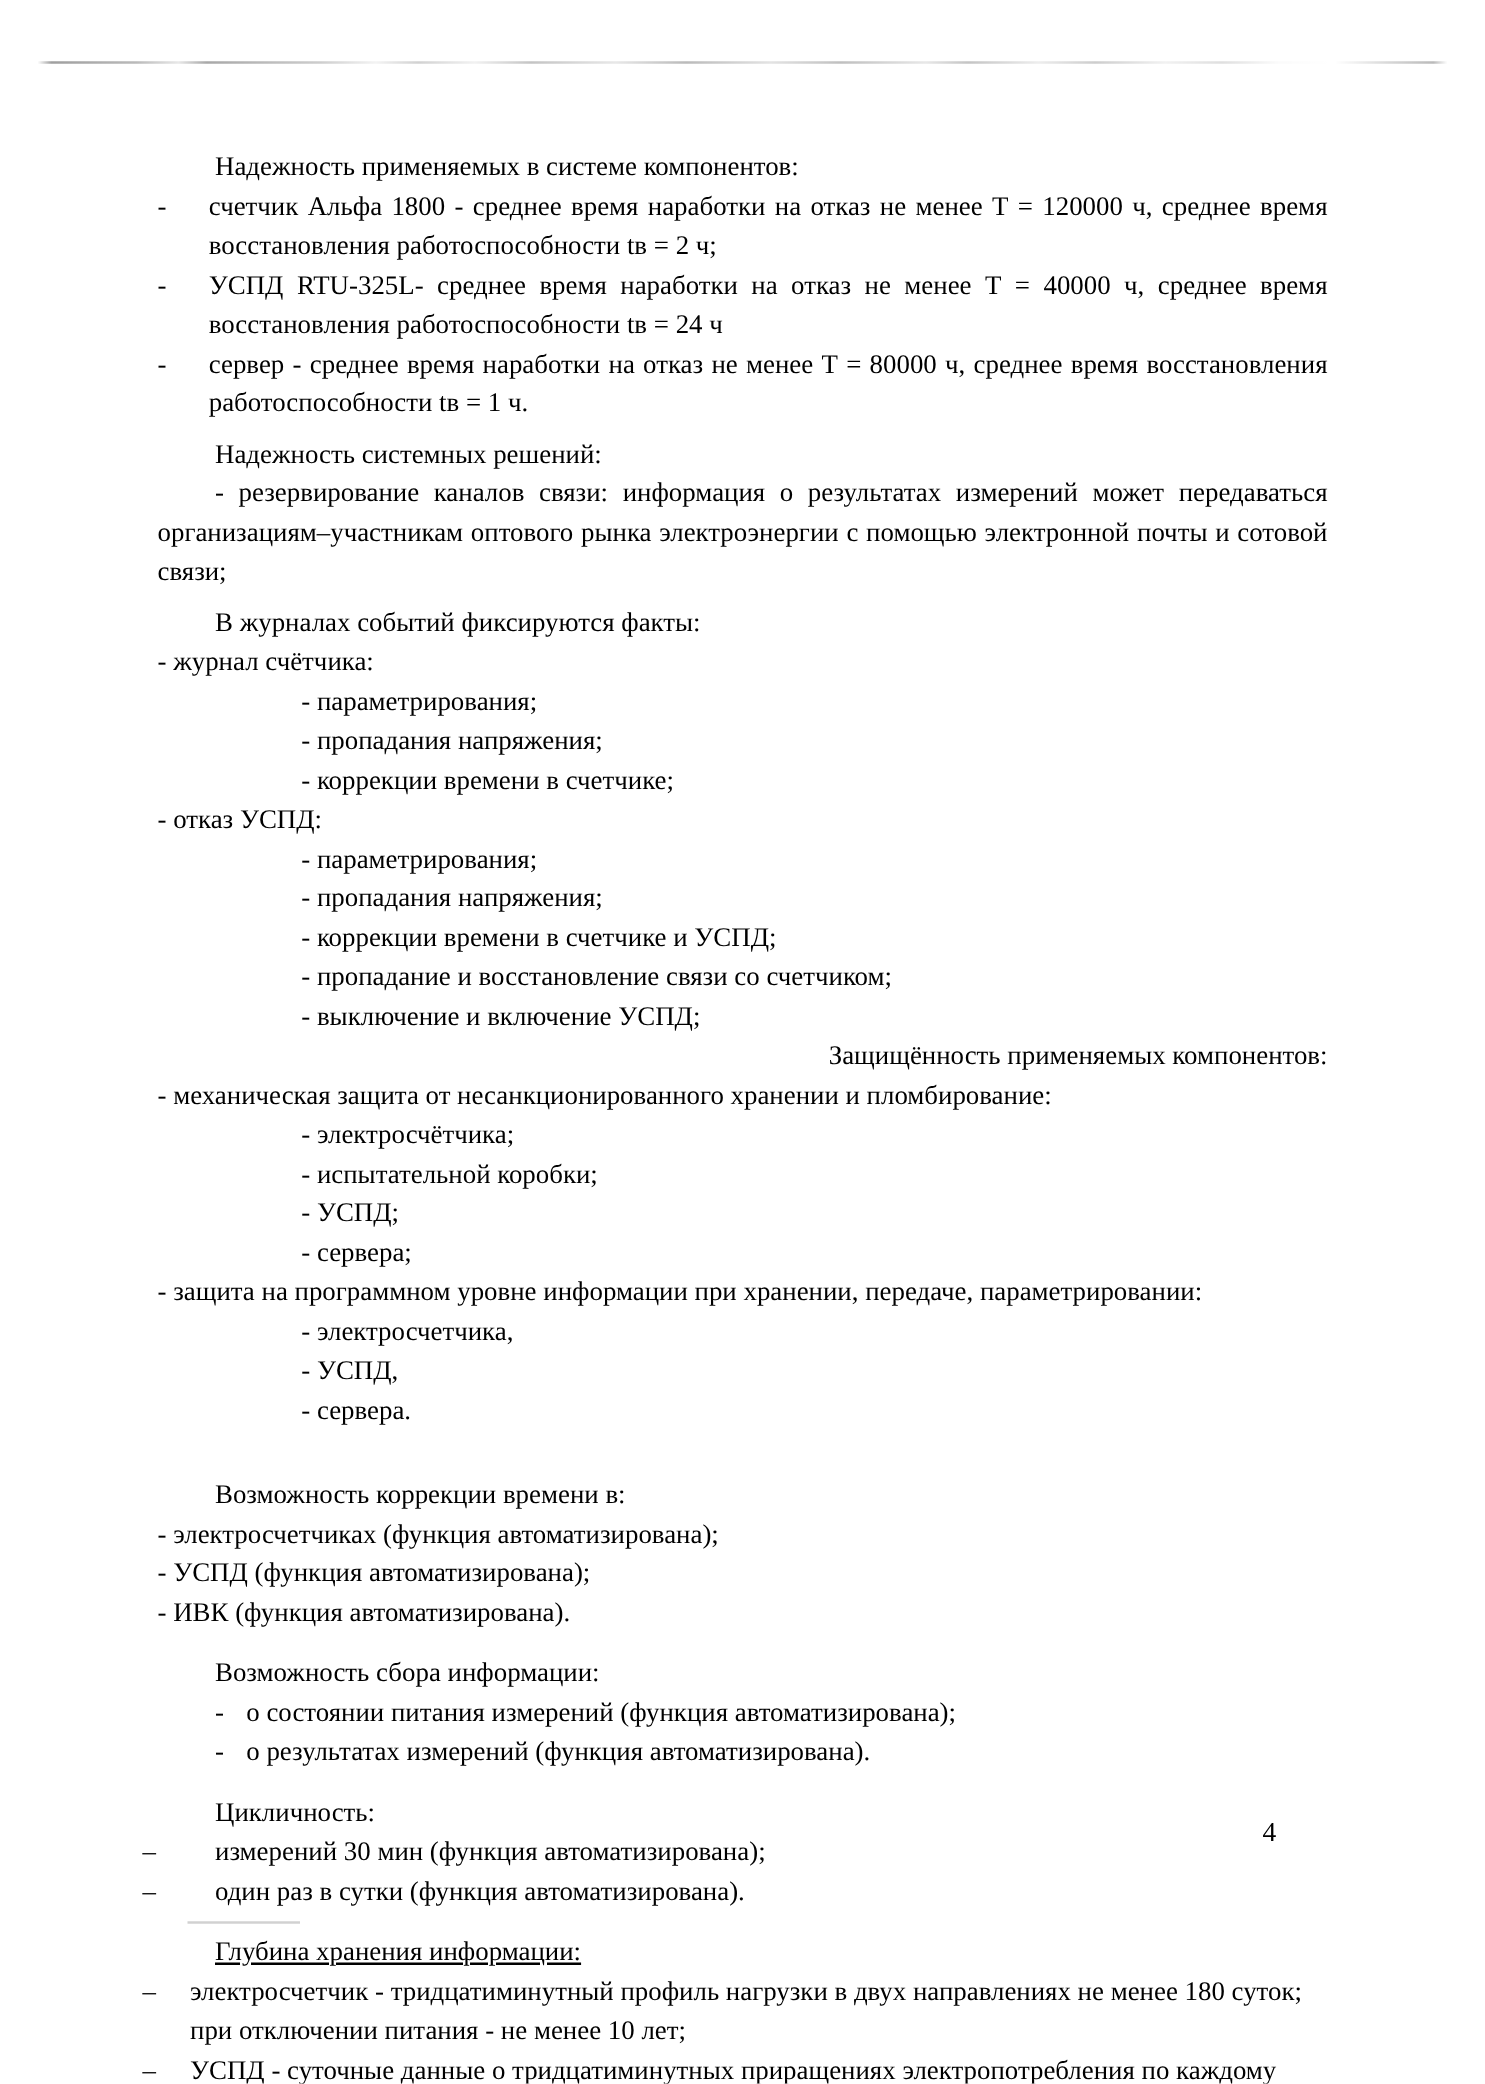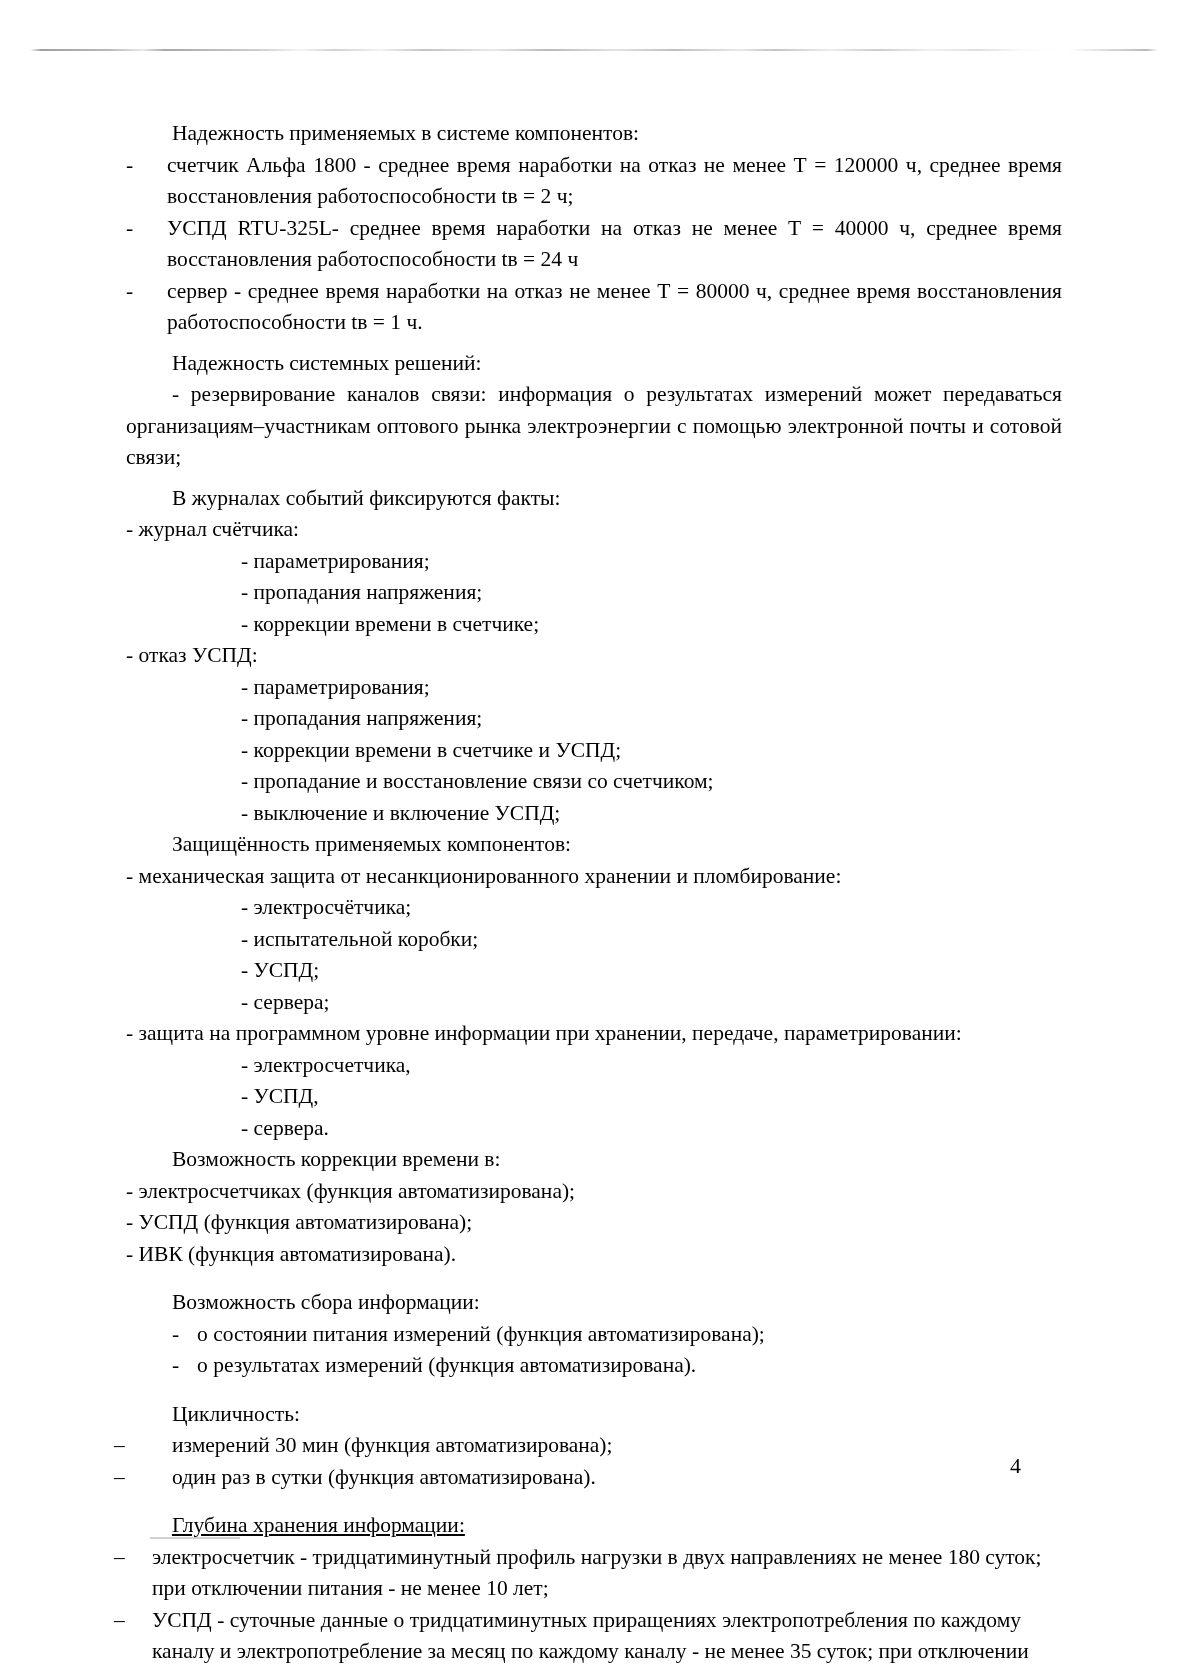--- a/index.html
+++ b/index.html
@@ -162,34 +162,34 @@
     <p class="lvl-sub2 nojust">- пропадания напряжения;</p>
     <p class="lvl-sub2 nojust">- коррекции времени в счетчике;</p>
 
     <p class="lvl-sub nojust">- отказ УСПД:</p>
     <p class="lvl-sub2 nojust">- параметрирования;</p>
     <p class="lvl-sub2 nojust">- пропадания напряжения;</p>
     <p class="lvl-sub2 nojust">- коррекции времени в счетчике и УСПД;</p>
     <p class="lvl-sub2 nojust">- пропадание и восстановление связи со счетчиком;</p>
     <p class="lvl-sub2 nojust">- выключение и включение УСПД;</p>
 
-    <p class="lvl-head-ind nojust" style="padding-left:46px;">Защищённость применяемых компонентов:</p>
+    <p class="lvl-head-ind nojust" style="padding-left:46px;text-align:right;">Защищённость применяемых компонентов:</p>
 
     <p class="lvl-sub nojust">- механическая защита от несанкционированного хранении и пломбирование:</p>
     <p class="lvl-sub2 nojust">- электросчётчика;</p>
     <p class="lvl-sub2 nojust">- испытательной коробки;</p>
     <p class="lvl-sub2 nojust">- УСПД;</p>
     <p class="lvl-sub2 nojust">- сервера;</p>
 
     <p class="lvl-sub nojust">- защита на программном уровне информации при хранении, передаче, параметрировании:</p>
     <p class="lvl-sub2 nojust">- электросчетчика,</p>
     <p class="lvl-sub2 nojust">- УСПД,</p>
     <p class="lvl-sub2 nojust">- сервера.</p>
 
-    <p class="lvl-head nojust" style="padding-left:46px;">Возможность коррекции времени в:</p>
+    <p class="lvl-head nojust" style="padding-left:46px;margin-top:36px;">Возможность коррекции времени в:</p>
     <p class="lvl-sub nojust">- электросчетчиках (функция автоматизирована);</p>
     <p class="lvl-sub nojust">- УСПД (функция автоматизирована);</p>
     <p class="lvl-sub nojust">- ИВК (функция автоматизирована).</p>
 
     <div class="spacer-md"></div>
 
     <p class="lvl-head nojust" style="padding-left:46px;">Возможность сбора информации:</p>
 
     <div class="dash-row" style="padding-left:46px;">
       <span class="bullet">-</span>

